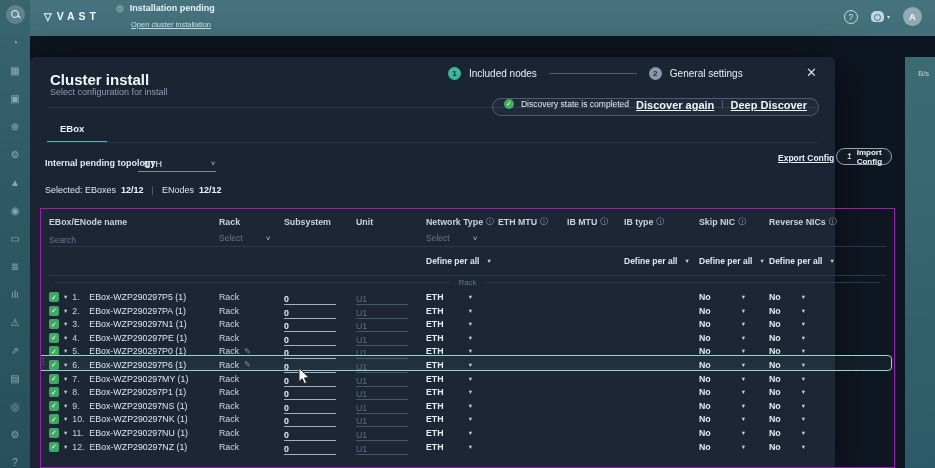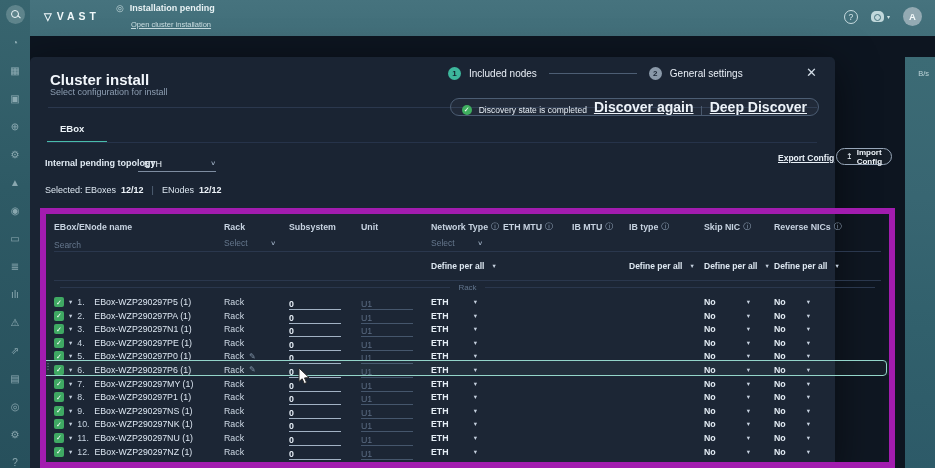--- a/index.html
+++ b/index.html
@@ -59,26 +59,26 @@
   .hdr-div { position:absolute; left:18px; right:18px; top:50px; height:1px; background:#2b384e; }
 
   .stepper { position:absolute; left:418px; top:10px; display:flex; align-items:center; gap:8px; }
   .step-circle { width:13px; height:13px; border-radius:50%; font-size:8px; font-weight:700;
     display:flex; align-items:center; justify-content:center; }
   .step-circle.s1 { background:#3db79c; color:#12222e; }
   .step-circle.s2 { background:#8a99a9; color:#1b2735; }
   .step-label { color:#e9eff7; font-size:10px; }
   .step-line { width:88px; height:1px; background:#4d5e74; margin:0 4px; }
 
-  .disc-pill { position:absolute; right:16px; top:41px; height:18px; display:flex; align-items:flex-end; gap:7px;
+  .disc-pill { position:absolute; right:16px; top:41px; height:18px; display:flex; align-items:flex-start; gap:7px;
     border:1px solid #4c5d73; border-radius:10px; padding:0 11px; background:rgba(255,255,255,0.03); }
   .disc-check { width:10px; height:10px; border-radius:50%; background:#3fae5f; color:#fff; font-size:7px;
     display:flex; align-items:center; justify-content:center; }
   .disc-msg { color:#e6edf5; font-size:8.5px; }
-  .disc-link { color:#edf3f9; font-size:14px; font-weight:700; text-decoration:underline; cursor:pointer; }
+  .disc-link { color:#edf3f9; font-size:11px; font-weight:700; text-decoration:underline; cursor:pointer; }
   .disc-sep { color:#5d6e84; font-size:8.5px; }
 
   .tab-ebox { position:absolute; left:30px; top:66px; color:#ecf3f8; font-size:9.5px; font-weight:700; cursor:pointer; }
   .tab-underline { position:absolute; left:17px; top:84px; width:60px; height:2px; background:#49bdab; }
   .tab-div { position:absolute; left:17px; right:18px; top:85px; height:1px; background:#26334a; }
 
   .topo-label { position:absolute; left:15px; top:101px; color:#dfe9f2; font-size:9px; font-weight:700; }
   .topo-select { position:absolute; left:108px; top:99px; width:78px; height:16px; cursor:pointer;
     border-bottom:1px solid #7e8da1; display:flex; align-items:center; justify-content:space-between; }
   .topo-val { color:#e8eff6; font-size:9px; padding-left:6px; }
@@ -90,21 +90,21 @@
     border:1px solid #97a6b8; border-radius:9px; background:rgba(255,255,255,0.04); cursor:pointer; }
   .import-ic { color:#eaf1f8; font-size:8px; }
   .import-txt { color:#eef4f9; font-size:8px; font-weight:700; }
 
   .sel-line { position:absolute; left:15px; top:128px; display:flex; align-items:center; gap:5px; font-size:9px; color:#dce6f0; }
   .sel-line b { font-weight:700; color:#eef4fa; }
   .sel-sep { color:#5d6e84; padding:0 3px; }
 
   
   .table { position:absolute; left:10px; top:151px; width:855px; height:260px;
-    border:6px solid #a21caf; background:rgba(255,255,255,0.012); overflow:hidden; }
+    border:1px solid #a21caf; background:rgba(255,255,255,0.012); overflow:hidden; }
   .tgrid { display:grid; grid-template-columns:170px 65px 72px 70px 72px 69px 57px 75px 70px 72px 1fr;
     align-items:center; padding:0 8px; }
   .thead { height:20px; padding-top:5px; }
   .th { color:#c7d3e1; font-size:8.8px; font-weight:700; display:flex; align-items:center; gap:3px; }
   .info-ic { color:#93a5ba; font-size:8px; font-weight:400; }
   .tfilter { height:17px; }
   .ph-text { color:#66788e; font-size:8.5px; }
   .fsel { display:flex; align-items:center; justify-content:space-between; width:52px; cursor:pointer; }
   .hdiv { height:1px; background:#2a374d; margin:0 8px; }
   .tdefine { height:28px; }

